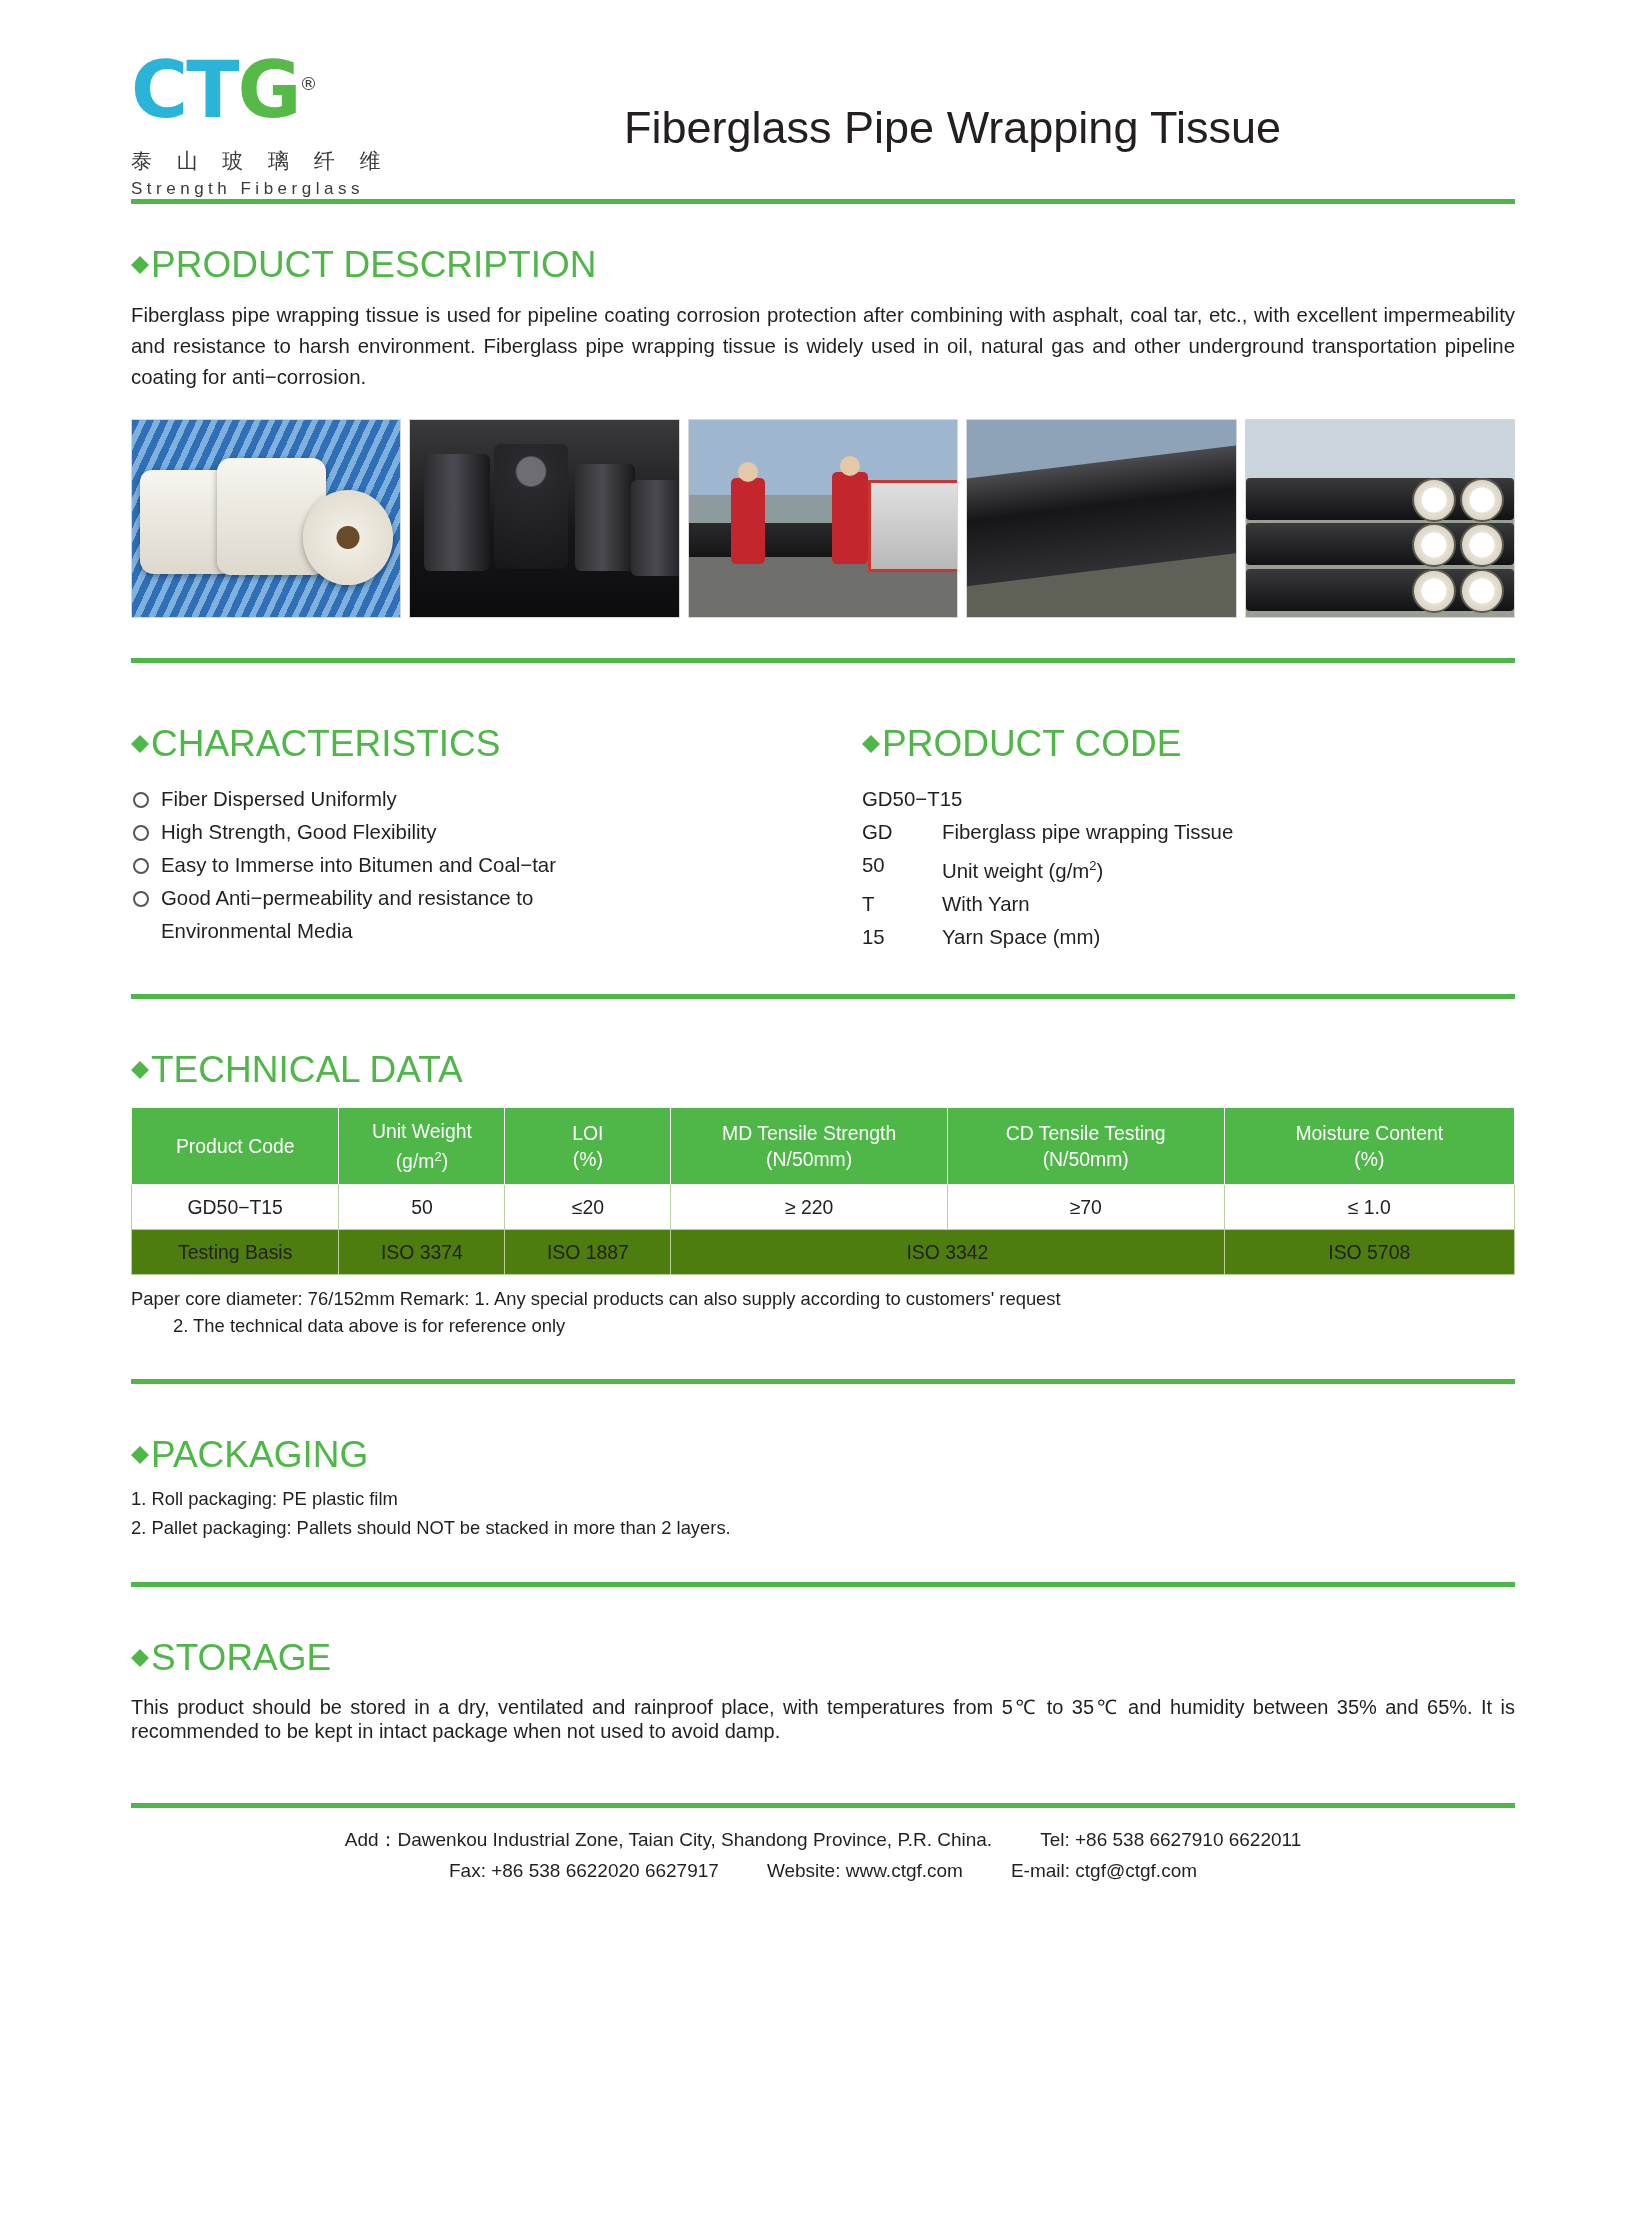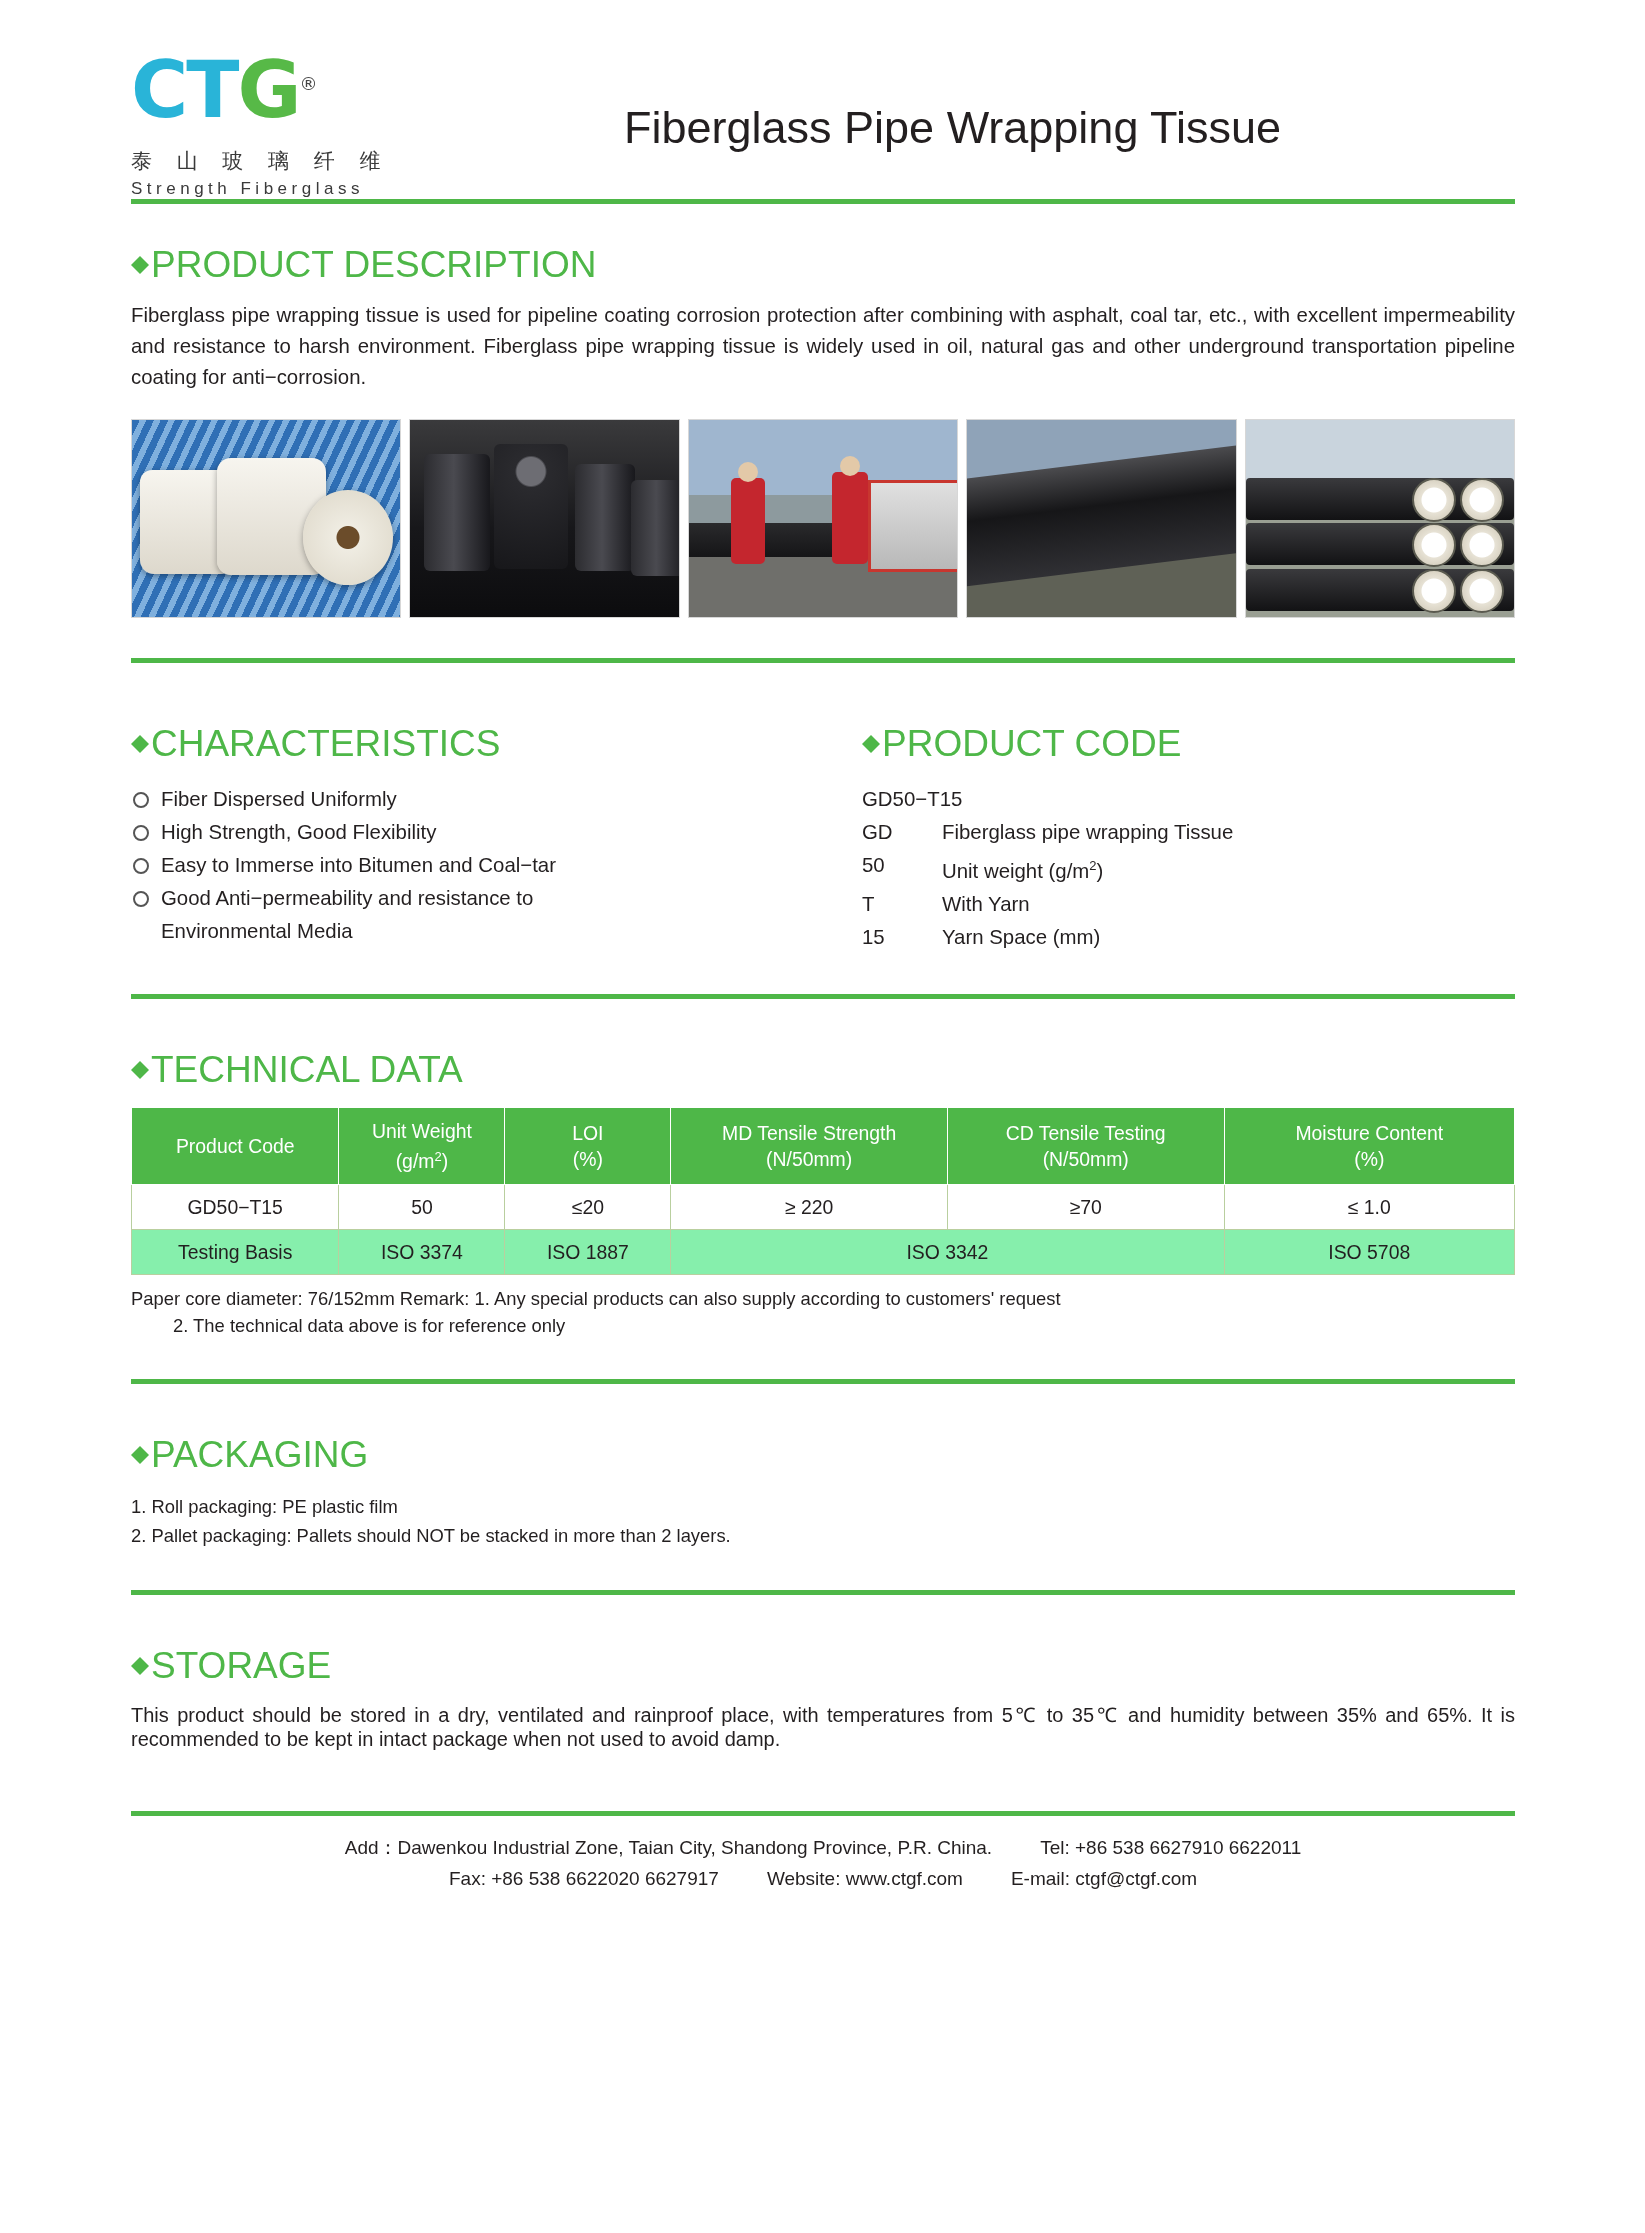--- a/index.html
+++ b/index.html
@@ -248,33 +248,33 @@
     line-height: 26px;
     text-align: center;
   }
   .tech-table td {
     border: 1px solid #b9cf9f;
     padding: 10px 4px;
     text-align: center;
     line-height: 24px;
   }
   .tech-table tr.basis td {
-    background: #86efac;
+    background: #4d7c0f;
   }
   .note {
     font-size: 18.4px;
     line-height: 27px;
     margin-top: 10px;
   }
   .note .indent { padding-left: 42px; display: block; }
 
   .list-plain {
     font-size: 18.4px;
     line-height: 29px;
-    margin-top: 16px;
+    margin-top: 8px;
   }
   .storage-para {
     font-size: 20px;
     line-height: 24px;
     margin-top: 16px;
     text-align: justify;
   }
   .sp-40 { height: 40px; }
   .sp-50 { height: 50px; }
 

